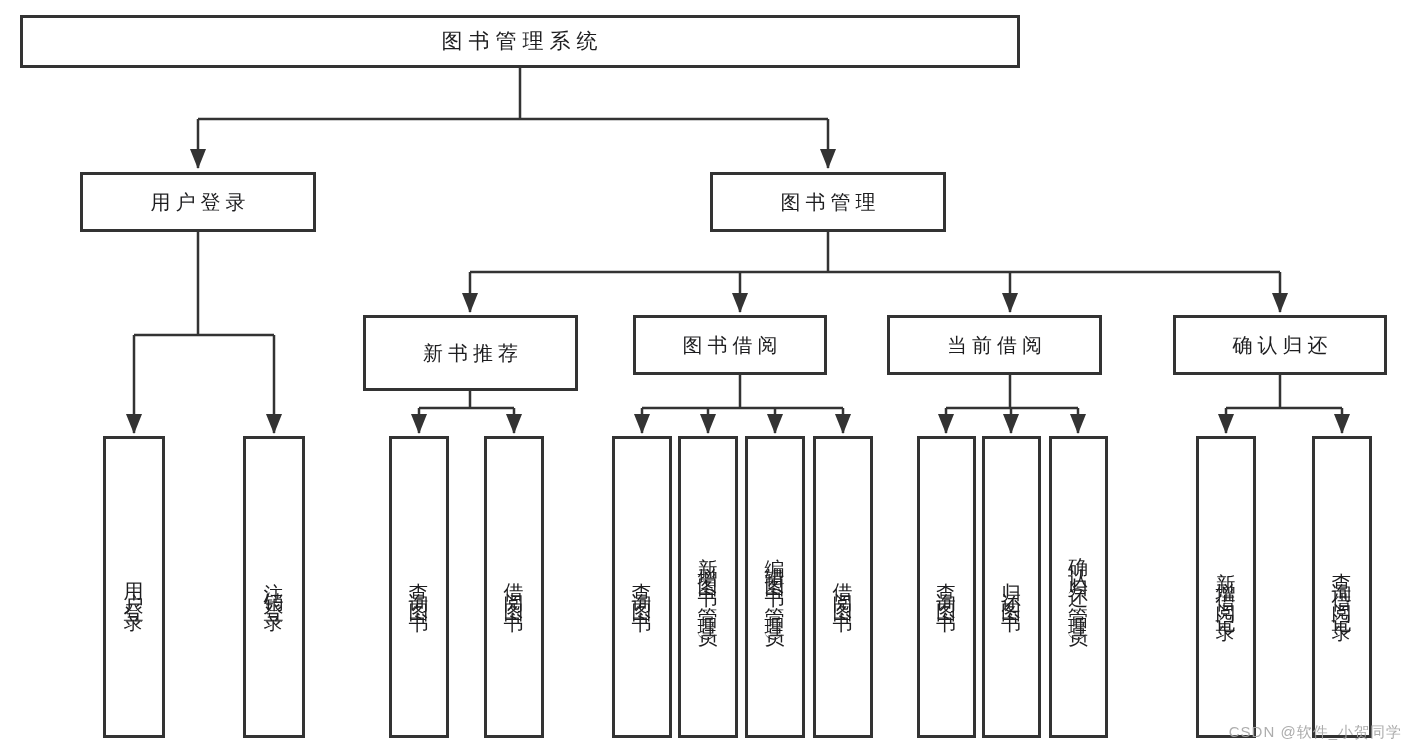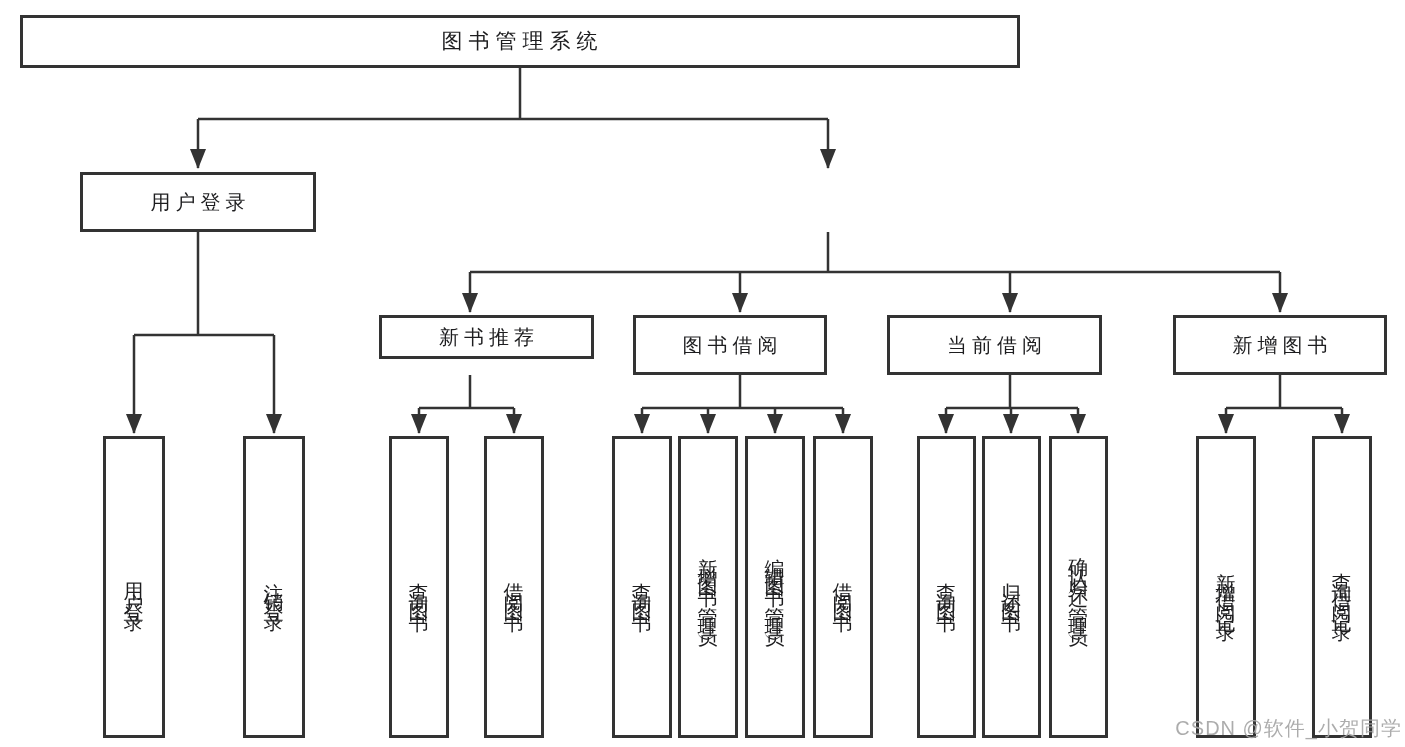--- a/index.html
+++ b/index.html
@@ -40,21 +40,21 @@
     text-orientation: mixed;
     font-size: 20px;
     letter-spacing: 10px;
     line-height: 1;
     white-space: nowrap;
   }
   .watermark {
     position: absolute;
     right: 3px;
     bottom: 5px;
-    font-size: 20px;
+    font-size: 15px;
     color: #a6a6a6;
     opacity: 0.92;
     letter-spacing: 1px;
     z-index: 5;
     white-space: nowrap;
   }
 </style>
 </head>
 <body>
 
@@ -103,32 +103,35 @@
     </g>
   </svg>
 
   <div class="node h root" style="left:20px;top:15px;width:1000px;height:53px">
     <span class="lbl">图书管理系统</span>
   </div>
 
   <div class="node h" style="left:80px;top:172px;width:236px;height:60px">
     <span class="lbl">用户登录</span>
   </div>
+  <div class="node h" style="left:710px;top:172px;width:236px;height:60px">
+    <span class="lbl">图书管理</span>
+  </div>
 
-  <div class="node h" style="left:379px;top:315px;width:215px;height:44px">
+  <div class="node h" style="left:363px;top:315px;width:215px;height:76px">
     <span class="lbl">新书推荐</span>
   </div>
   <div class="node h" style="left:633px;top:315px;width:194px;height:60px">
     <span class="lbl">图书借阅</span>
   </div>
   <div class="node h" style="left:887px;top:315px;width:215px;height:60px">
     <span class="lbl">当前借阅</span>
   </div>
   <div class="node h" style="left:1173px;top:315px;width:214px;height:60px">
-    <span class="lbl">新增图书</span>
+    <span class="lbl">确认归还</span>
   </div>
 
   <div class="node v" style="left:103px;top:436px;width:62px;height:302px">
     <span class="lbl">用户登录</span>
   </div>
   <div class="node v" style="left:243px;top:436px;width:62px;height:302px">
     <span class="lbl">注销登录</span>
   </div>
 
   <div class="node v" style="left:389px;top:436px;width:60px;height:302px">

